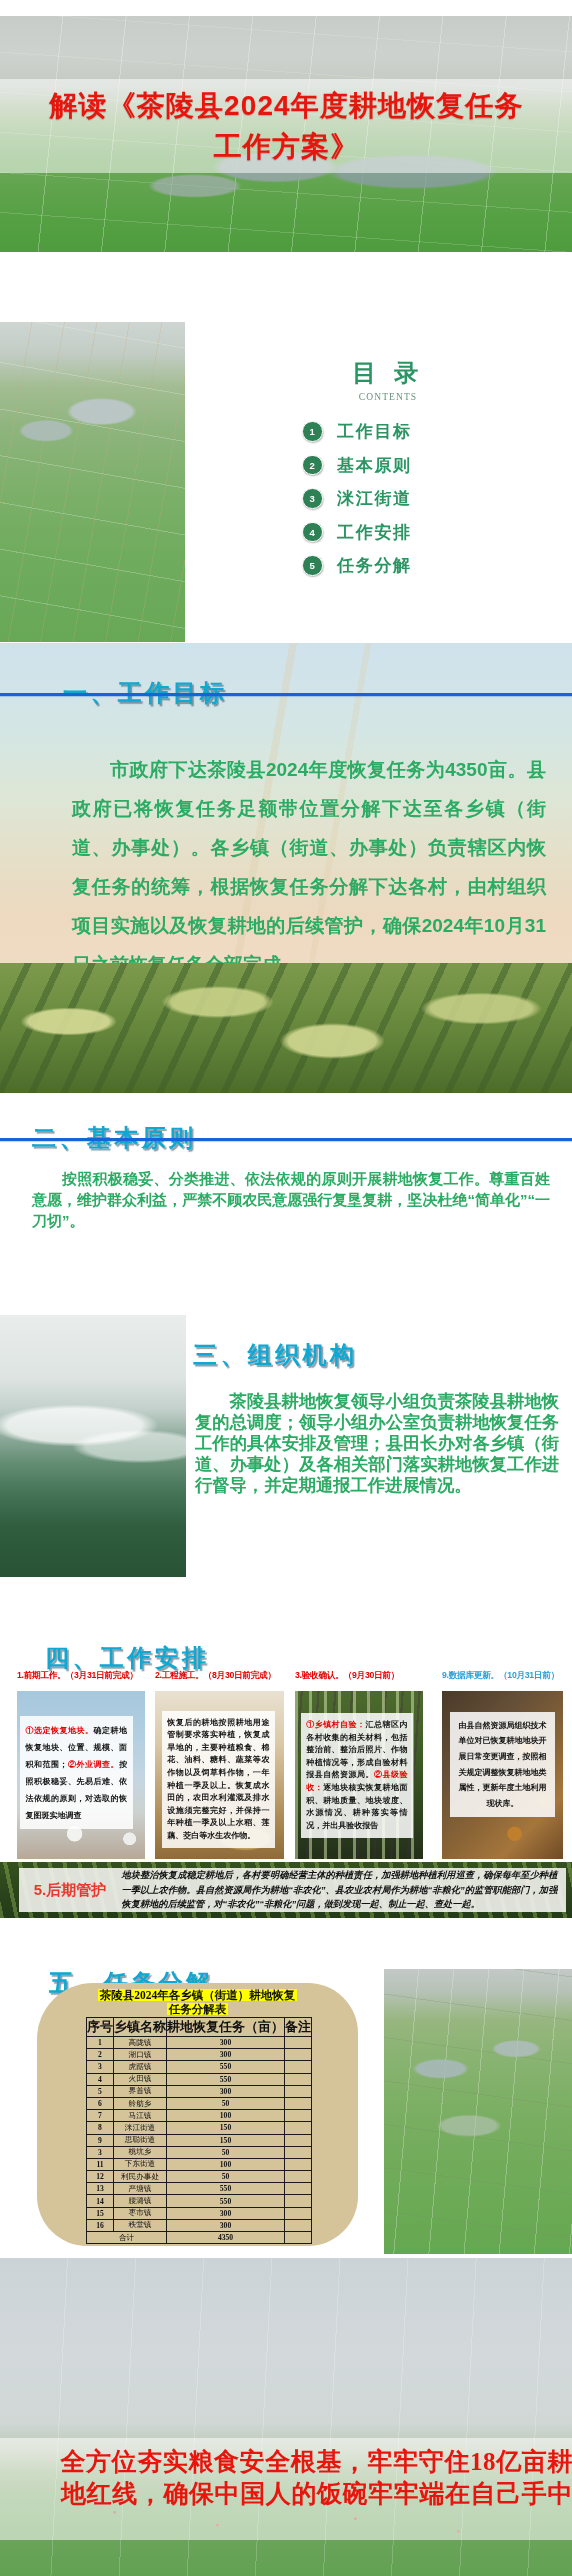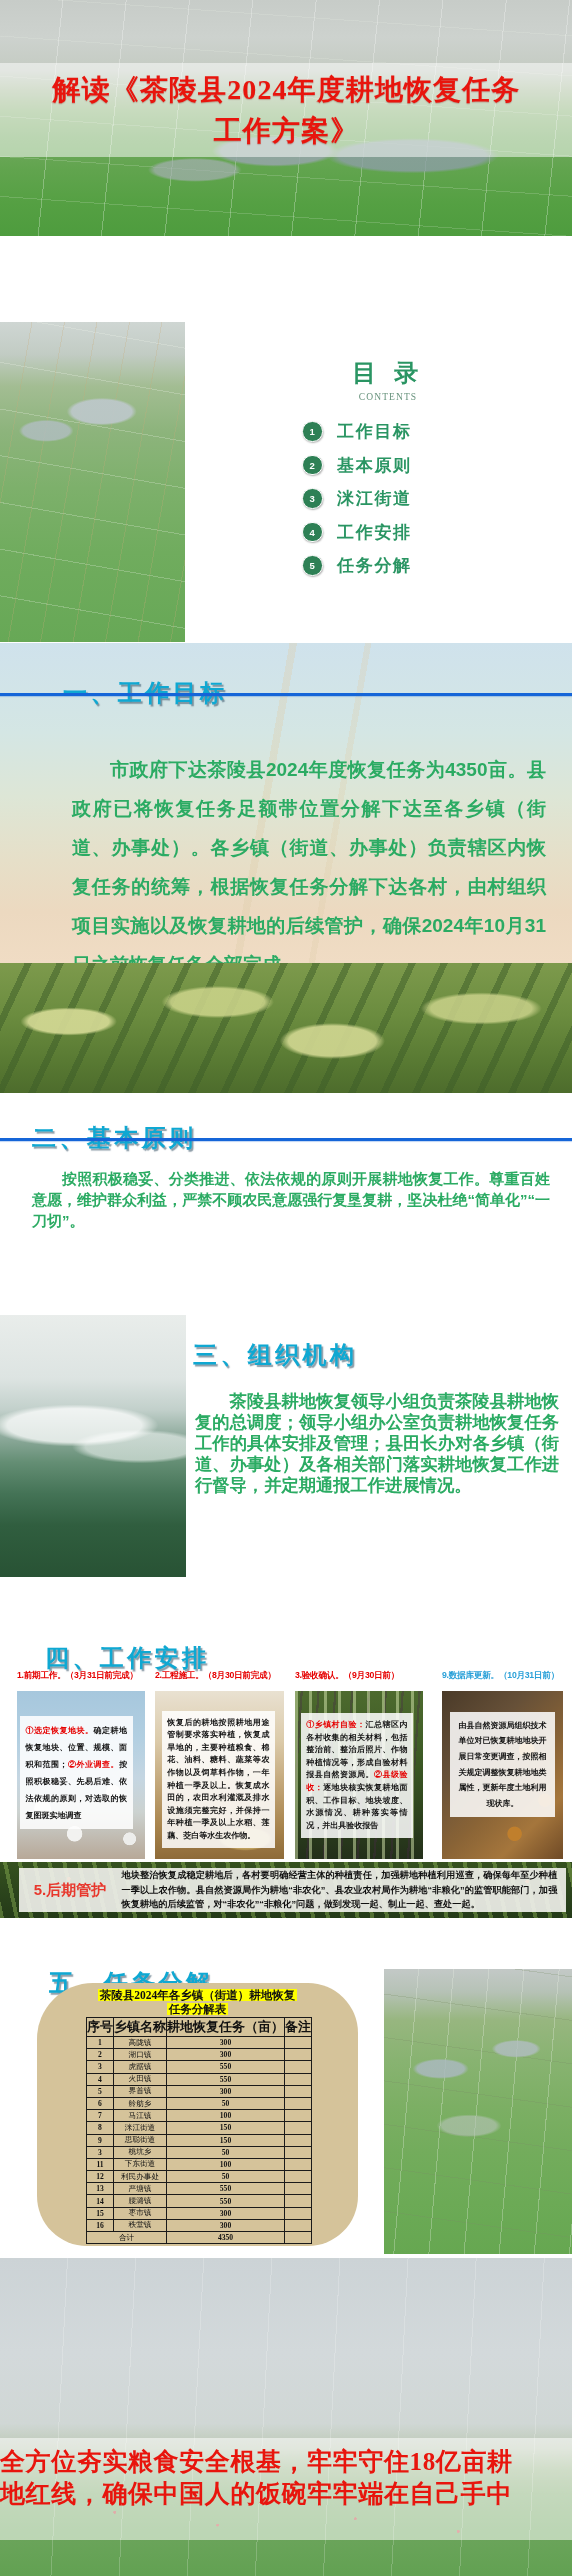--- a/index.html
+++ b/index.html
@@ -1,21 +1,21 @@
 <!DOCTYPE html>
 <html style="font-size:9px"><head>
 <meta charset="utf-8">
 <style>
   html,body{margin:0;padding:0;background:#888;}
   .page{position:relative;width:573px;height:2576px;margin:0 auto;background:#fff;
         font-family:"Liberation Sans",sans-serif;overflow:hidden;}
   .abs{position:absolute;}
 
   
-  .hero{top:0;left:0;width:573px;height:236px;font-family:Liberation Serif, serif;}
+  .hero{top:16px;left:0;width:573px;height:236px;}
   .hero-photo{inset:0;
     background:
       radial-gradient(ellipse 90px 22.4px at 48% 64%, rgba(150,165,170,.85) 0 60%, transparent 70%),
       radial-gradient(ellipse 123px 25px at 72% 66%, rgba(140,158,165,.8) 0 60%, transparent 70%),
       radial-gradient(ellipse 67px 17px at 34% 72%, rgba(165,175,178,.7) 0 60%, transparent 70%),
       repeating-linear-gradient(96deg, transparent 0 62px, rgba(255,255,255,.28) 62px 63px),
       repeating-linear-gradient(4deg, transparent 0 39px, rgba(235,242,230,.18) 39px 40px),
       linear-gradient(180deg,#c7ccc8 0%,#cdd2ce 16%,#c4cbc2 30%,#a9bd9c 38%,#8bb377 47%,#72a95f 58%,#61a44e 72%,#55a043 86%,#4e9c3e 100%);}
   .hero-band{top:63px;left:0;width:573px;height:94px;background:rgba(255,255,255,.52);}
   .hero-title{top:69px;left:0;width:573px;text-align:center;
@@ -132,21 +132,21 @@
       radial-gradient(circle 2.2px at 30% 75%, #c96018 0 60%, transparent 70%),
       radial-gradient(circle 2.8px at 55% 20%, #d4702a 0 60%, transparent 70%),
       radial-gradient(circle 2.2px at 78% 80%, #cc651c 0 60%, transparent 70%),
       radial-gradient(circle 2.8px at 92% 35%, #d06a20 0 60%, transparent 70%),
       repeating-linear-gradient(78deg, rgba(150,190,90,.4) 0 3.9px, transparent 3.9px 14.5px),
       linear-gradient(180deg,#35511f 0%,#2c451c 50%,#243a18 100%);}
   .post-box{position:absolute;top:5.6px;left:18.5px;right:6.7px;bottom:5.6px;
     background:rgba(243,243,238,.9);display:flex;align-items:center;}
   .post-label{flex:none;width:103px;text-align:center;font-size:15px;font-weight:600;color:#e8372c;}
   .post-body{flex:1;padding-right:9px;font-size:9.2px;font-weight:bold;line-height:1.62;
-    color:#111;text-align:justify;}
+    color:#111;text-align:justify;font-style:italic;}
 
   
   .sec5{top:1919px;left:0;width:573px;height:340px;background:#fff;}
   .sec5 .h2{position:absolute;top:28px;left:49px;}
   .panel{position:absolute;top:64px;left:37px;width:321px;height:263px;
     background:#d5c39a;border-radius:56px 50px 50px 50px;}
   .panel-title{position:absolute;top:4.5px;left:0;width:100%;text-align:center;
     font-size:11.5px;font-weight:bold;line-height:14px;color:#111;
     font-family:"Liberation Serif",serif;}
   .panel-title .hl{background:#ffff00;padding:0 1.7px;}
@@ -170,21 +170,21 @@
   .footer{top:2258px;left:0;width:573px;height:318px;}
   .footer-photo{inset:0;
     background:
       radial-gradient(circle 2.2px at 20% 80%, #b84a40 0 60%, transparent 70%),
       radial-gradient(circle 2.2px at 38% 84%, #c05048 0 60%, transparent 70%),
       radial-gradient(circle 2.2px at 62% 82%, #b84a40 0 60%, transparent 70%),
       radial-gradient(circle 2.2px at 80% 86%, #c05048 0 60%, transparent 70%),
       repeating-linear-gradient(93deg, transparent 0 67px, rgba(255,255,255,.2) 67px 68px),
       linear-gradient(180deg,#ccd3d6 0%,#d3d9db 30%,#d0d7d5 52%,#bcc9b4 60%,#95b384 67%,#7da96c 74%,#6da55d 84%,#62a152 100%);}
   .footer-band{top:180px;left:0;width:573px;height:102px;background:rgba(255,255,255,.55);}
-  .slogan{top:188px;left:0;width:573px;text-align:left;
+  .slogan{top:188px;left:0;width:573px;text-align:right;
     font-family:"Liberation Serif",serif;font-weight:bold;font-size:25px;line-height:32px;
     color:#e8150d;letter-spacing:0.6px;}
 </style>
 </head>
 <body>
 
 <div class="page">
 
   <section class="abs hero">
     <div class="abs hero-photo"></div>
@@ -256,21 +256,21 @@
     <div class="step step1">
       <div class="step-title" style="color: rgb(230, 0, 0);">2.工程施工。（8月30日前完成）</div>
       <div class="step-photo p-grain">
         <div class="step-box box1"><span>恢复后的耕地按照耕地用途管制要求落实种植，恢复成旱地的，主要种植粮食、棉花、油料、糖料、蔬菜等农作物以及饲草料作物，一年种植一季及以上。恢复成水田的，农田水利灌溉及排水设施须完整完好，并保持一年种植一季及以上水稻、莲藕、茭白等水生农作物。</span></div>
       </div>
     </div>
 
     <div class="step step2">
       <div class="step-title" style="color: rgb(230, 0, 0);">3.验收确认。（9月30日前）</div>
       <div class="step-photo p-cane">
-        <div class="step-box box2"><span class="lead">①乡镇村自验：</span><span>汇总辖区内各村收集的相关材料，包括整治前、整治后照片、作物种植情况等，形成自验材料报县自然资源局。</span><span class="lead">②县级验收：</span><span>逐地块核实恢复耕地面积、工作目标、地块坡度、水源情况、耕种落实等情况，并出具验收报告</span></div>
+        <div class="step-box box2"><span class="lead">①乡镇村自验：</span><span>汇总辖区内各村收集的相关材料，包括整治前、整治后照片、作物种植情况等，形成自验材料报县自然资源局。</span><span class="lead">②县级验收：</span><span>逐地块核实恢复耕地面积、耕地质量、地块坡度、水源情况、耕种落实等情况，并出具验收报告</span></div>
       </div>
     </div>
 
     <div class="step step3">
       <div class="step-title" style="color: rgb(41, 160, 216);">9.数据库更新。（10月31日前）</div>
       <div class="step-photo p-nut">
         <div class="step-box box3"><span>由县自然资源局组织技术单位对已恢复耕地地块开展日常变更调查，按照相关规定调整恢复耕地地类属性，更新年度土地利用现状库。</span></div>
       </div>
     </div>
 

